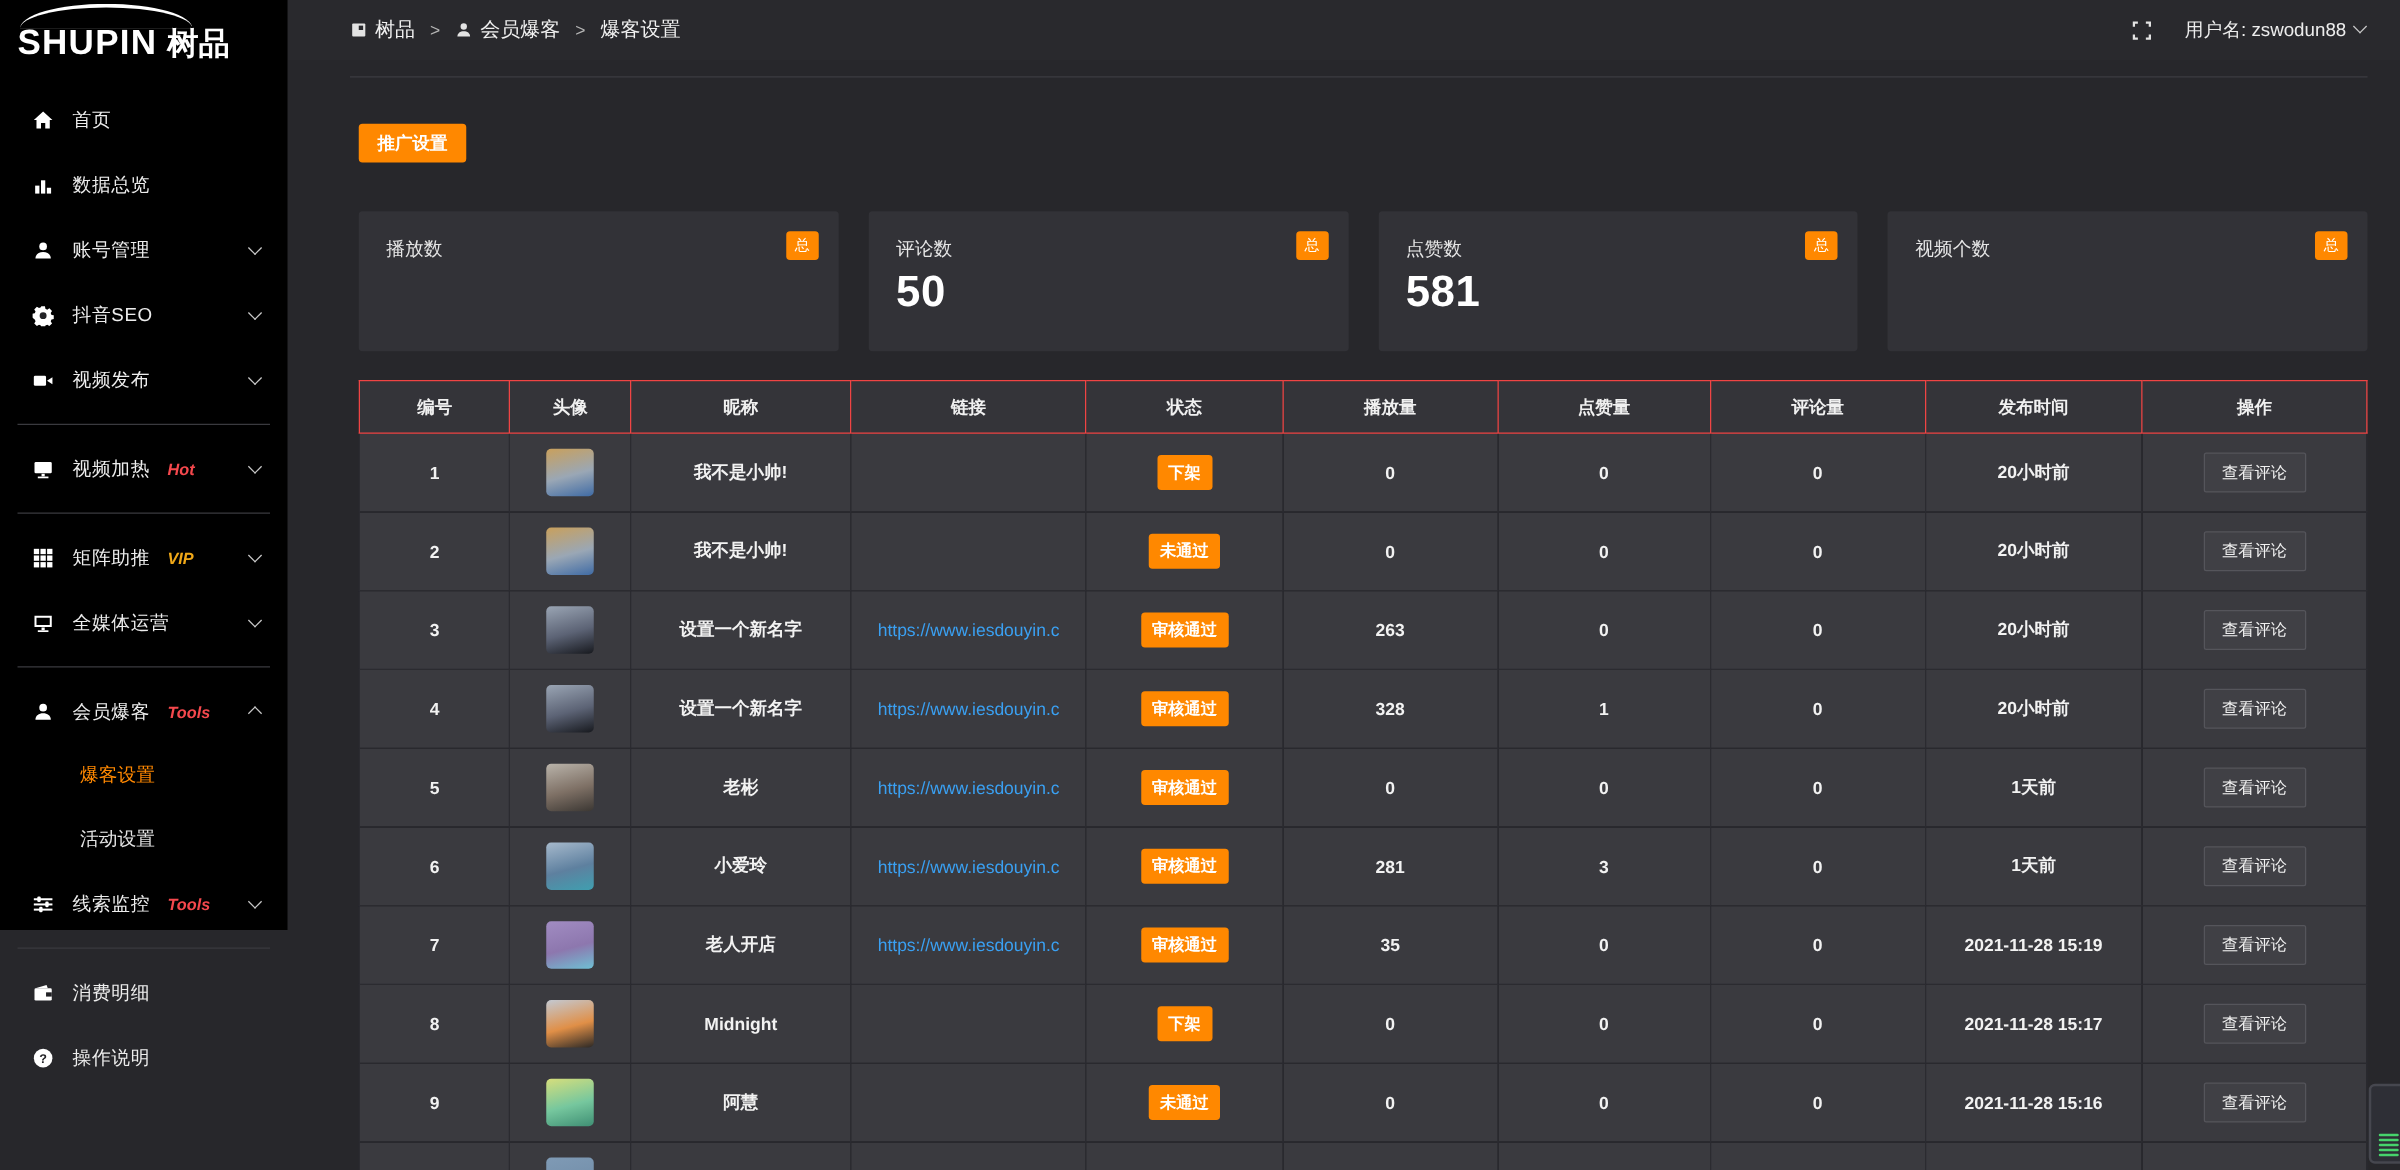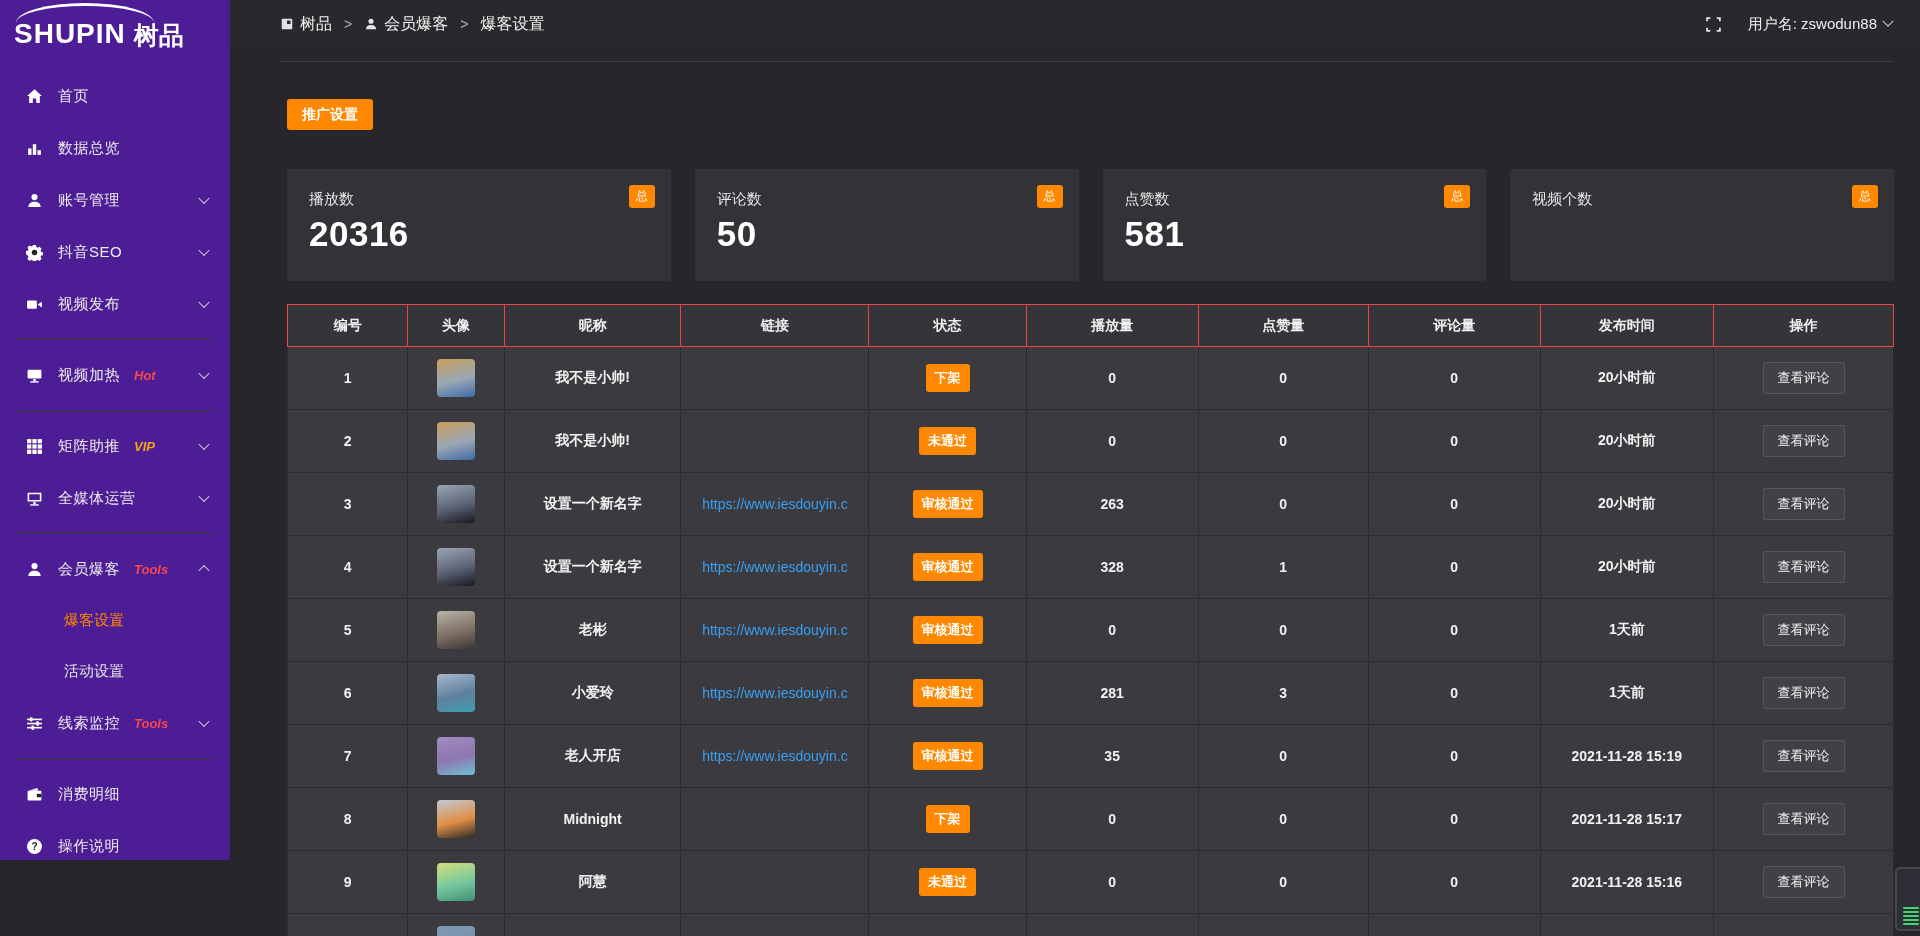--- a/index.html
+++ b/index.html
@@ -1,22 +1,22 @@
 <!DOCTYPE html>
 <html><head>
 <meta charset="utf-8">
 <style>
   * { margin:0; padding:0; box-sizing:border-box; }
   html,body { width:1920px; height:936px; overflow:hidden; background:#27272b;
     font-family:"Liberation Sans","DejaVu Sans",sans-serif; color:#e8e8e8; }
   .app { position:relative; width:1920px; height:936px; }
 
   
-  .sidebar { position:absolute; left:0; top:0; width:230px; height:860px;
-    background:#4c1d95; z-index:5; }
+  .sidebar { position:absolute; left:0; top:0; width:230px; height:744px;
+    background:#000000; z-index:5; }
   .logo { position:relative; height:52px; display:flex; align-items:flex-end;
     padding:0 0 4px 14px; white-space:nowrap; }
   .logo-arc { position:absolute; top:3px; left:16px; width:138px; height:20px;
     border-top:3px solid #fff; border-radius:50% 50% 0 0 / 100% 100% 0 0; }
   .logo-en { font-size:28px; font-weight:800; letter-spacing:1px; color:#fff; line-height:1; }
   .logo-cn { font-size:25px; font-weight:700; color:#fff; margin-left:8px; line-height:1; }
 
   .menu { padding-top:18px; }
   .side-item { position:relative; display:flex; align-items:center; height:52px;
     padding:0 40px 0 26px; font-size:15px; color:#ededed; cursor:pointer; }
@@ -270,21 +270,20 @@
       </div>
     </header>
 
     <div class="content">
       <div class="content-divider"></div>
       <button class="promo-btn">推广设置</button>
 
       <div class="stats">
           <div class="stat-card">
             <div class="stat-label">播放数</div>
-            <div class="stat-value">20316</div>
             <span class="stat-badge">总</span>
           </div>
           <div class="stat-card">
             <div class="stat-label">评论数</div>
             <div class="stat-value">50</div>
             <span class="stat-badge">总</span>
           </div>
           <div class="stat-card">
             <div class="stat-label">点赞数</div>
             <div class="stat-value">581</div>

